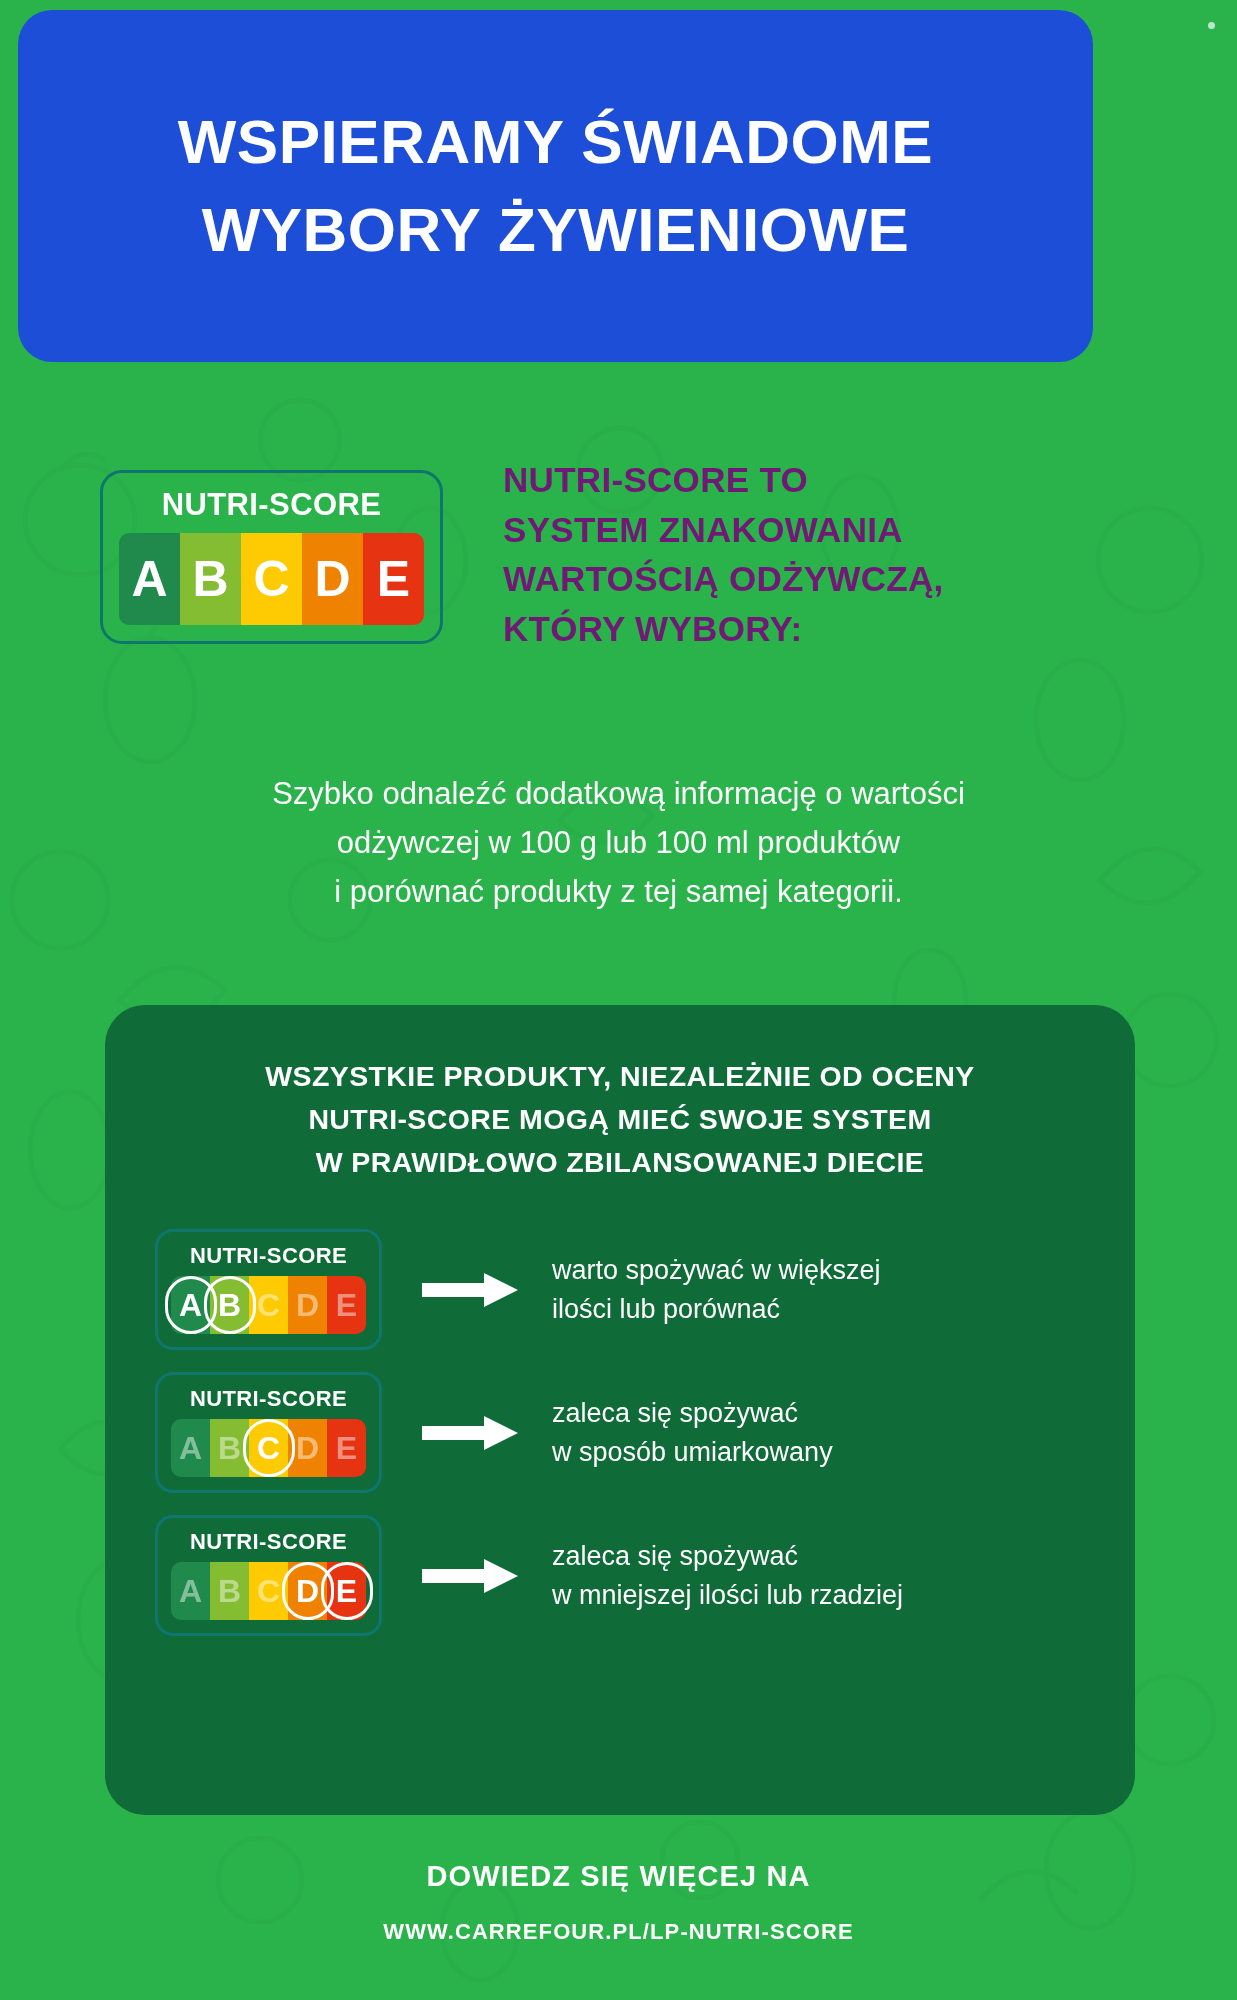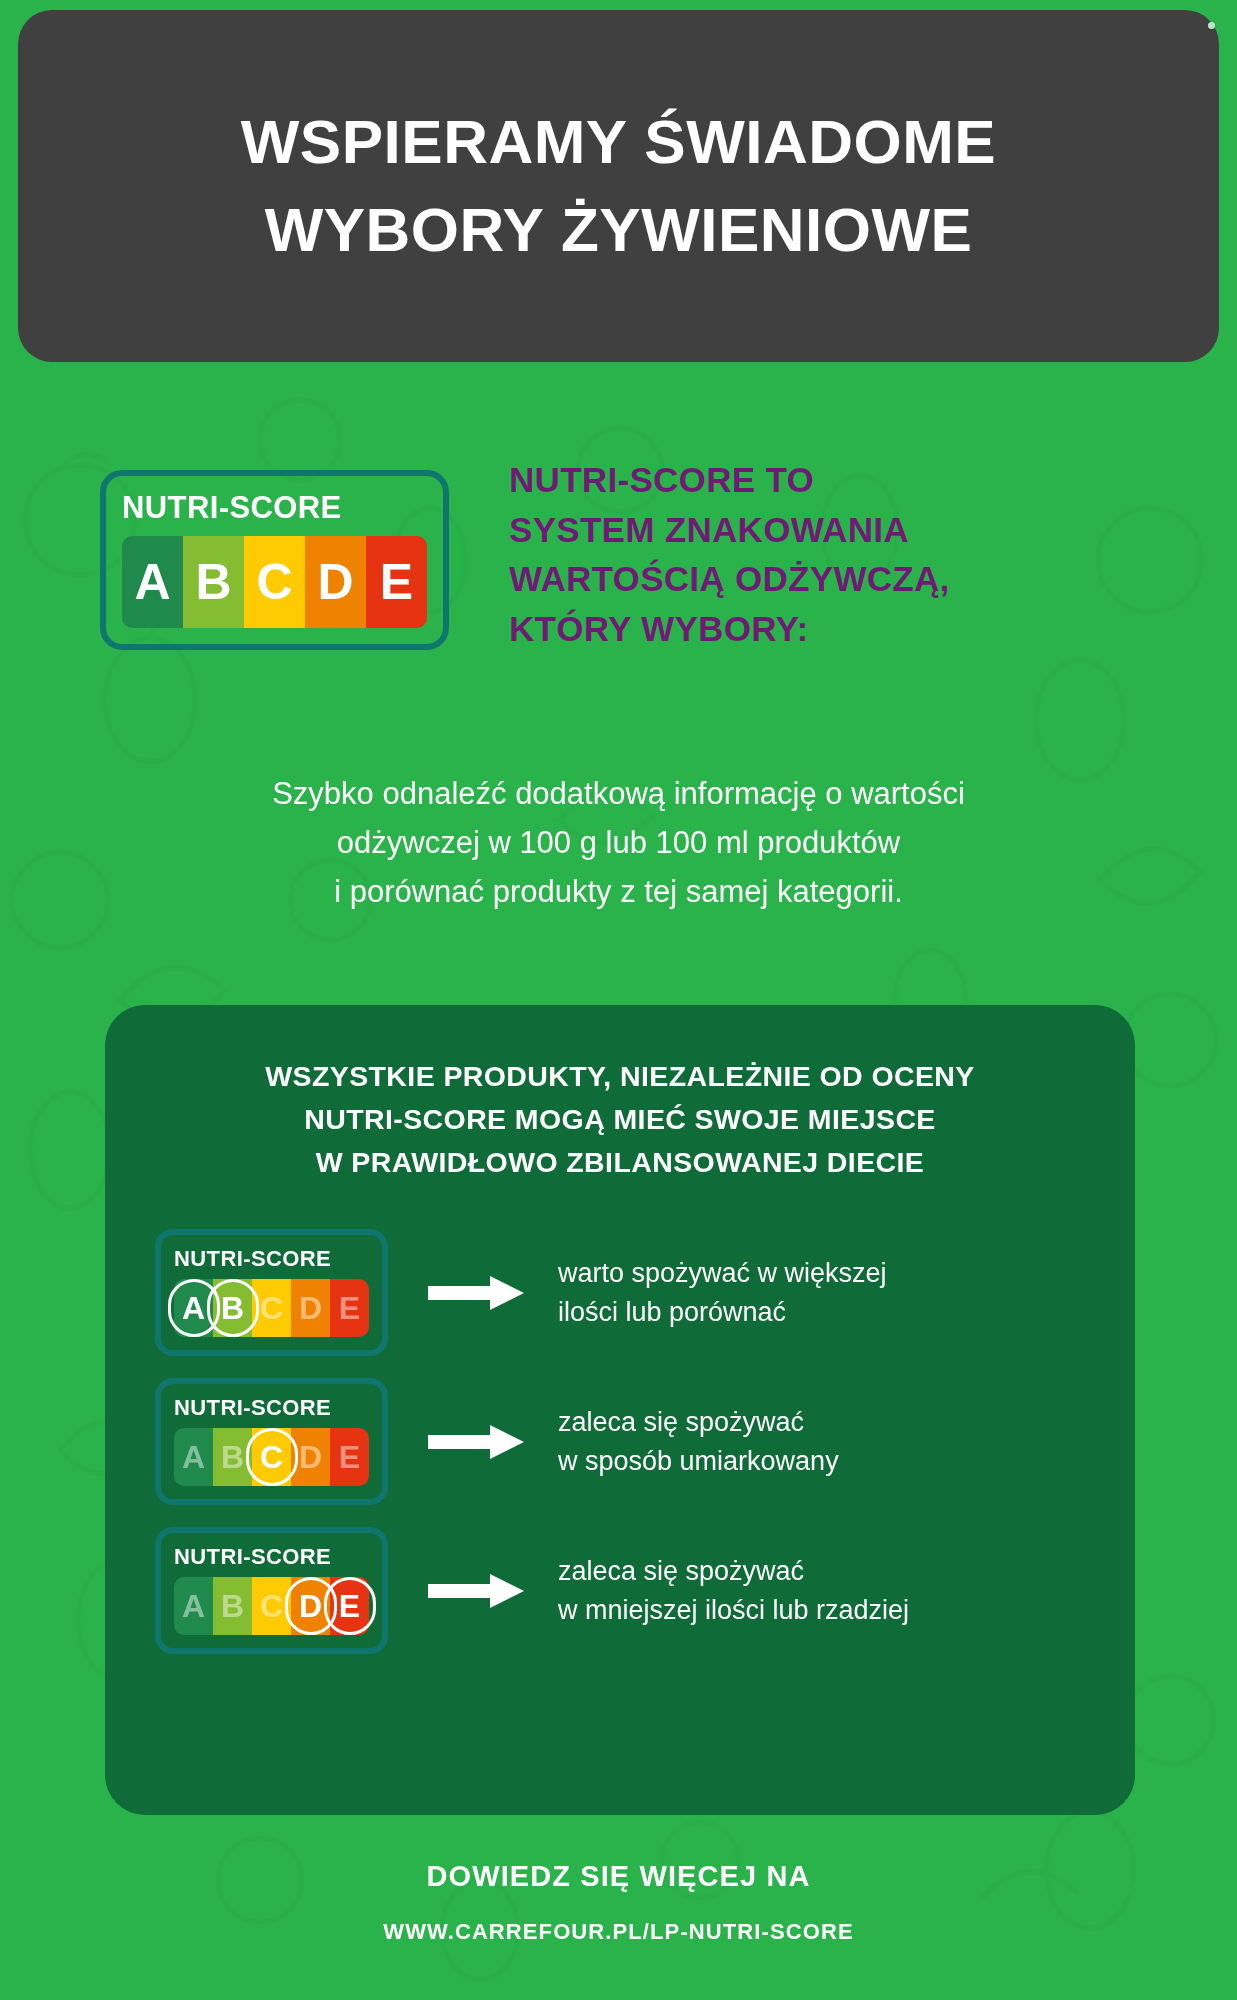--- a/index.html
+++ b/index.html
@@ -21,23 +21,23 @@
     inset: 0;
     pointer-events: none;
     opacity: 0.30;
   }
 
   
   .header-panel {
     position: absolute;
     left: 18px;
     top: 10px;
-    width: 1201px;
+    width: 1075px;
     height: 352px;
-    background: #404040;
+    background: #1d4ed8;
     border-radius: 34px;
     box-sizing: border-box;
     display: flex;
     flex-direction: column;
     justify-content: center;
     align-items: center;
     padding: 0 60px;
   }
   .header-title {
     color: #ffffff;
@@ -53,26 +53,27 @@
     right: 22px;
     top: 22px;
     width: 7px;
     height: 7px;
     border-radius: 50%;
     background: #bfe6c8;
   }
 
   
   .ns-badge {
-    border: 6px solid #0f766e;
+    border: 3px solid #0f766e;
     border-radius: 22px;
     box-sizing: border-box;
     display: inline-block;
     padding: 14px 16px 16px 16px;
     background: transparent;
+    text-align: center;
   }
   .ns-title {
     color: #ffffff;
     font-weight: bold;
     letter-spacing: 0.4px;
     margin-bottom: 10px;
   }
   .ns-letters {
     display: flex;
     align-items: center;
@@ -283,21 +284,21 @@
 
 <div class="para">
   <div>Szybko odnaleźć dodatkową informację o wartości</div>
   <div>odżywczej w 100 g lub 100 ml produktów</div>
   <div>i porównać produkty z tej samej kategorii.</div>
 </div>
 
 <div class="lower-panel">
   <div class="lower-heading">
     <div>WSZYSTKIE PRODUKTY, NIEZALEŻNIE OD OCENY</div>
-    <div>NUTRI-SCORE MOGĄ MIEĆ SWOJE MIEJSCE</div>
+    <div>NUTRI-SCORE MOGĄ MIEĆ SWOJE SYSTEM</div>
     <div>W PRAWIDŁOWO ZBILANSOWANEJ DIECIE</div>
   </div>
 
   <div class="row">
     <div class="ns-badge">
       <div class="ns-title">NUTRI-SCORE</div>
       <div class="ns-letters">
         <div class="ns-letter first sel" style="background:#1f8a4c">
             <span class="glyph">A</span>
           </div>

